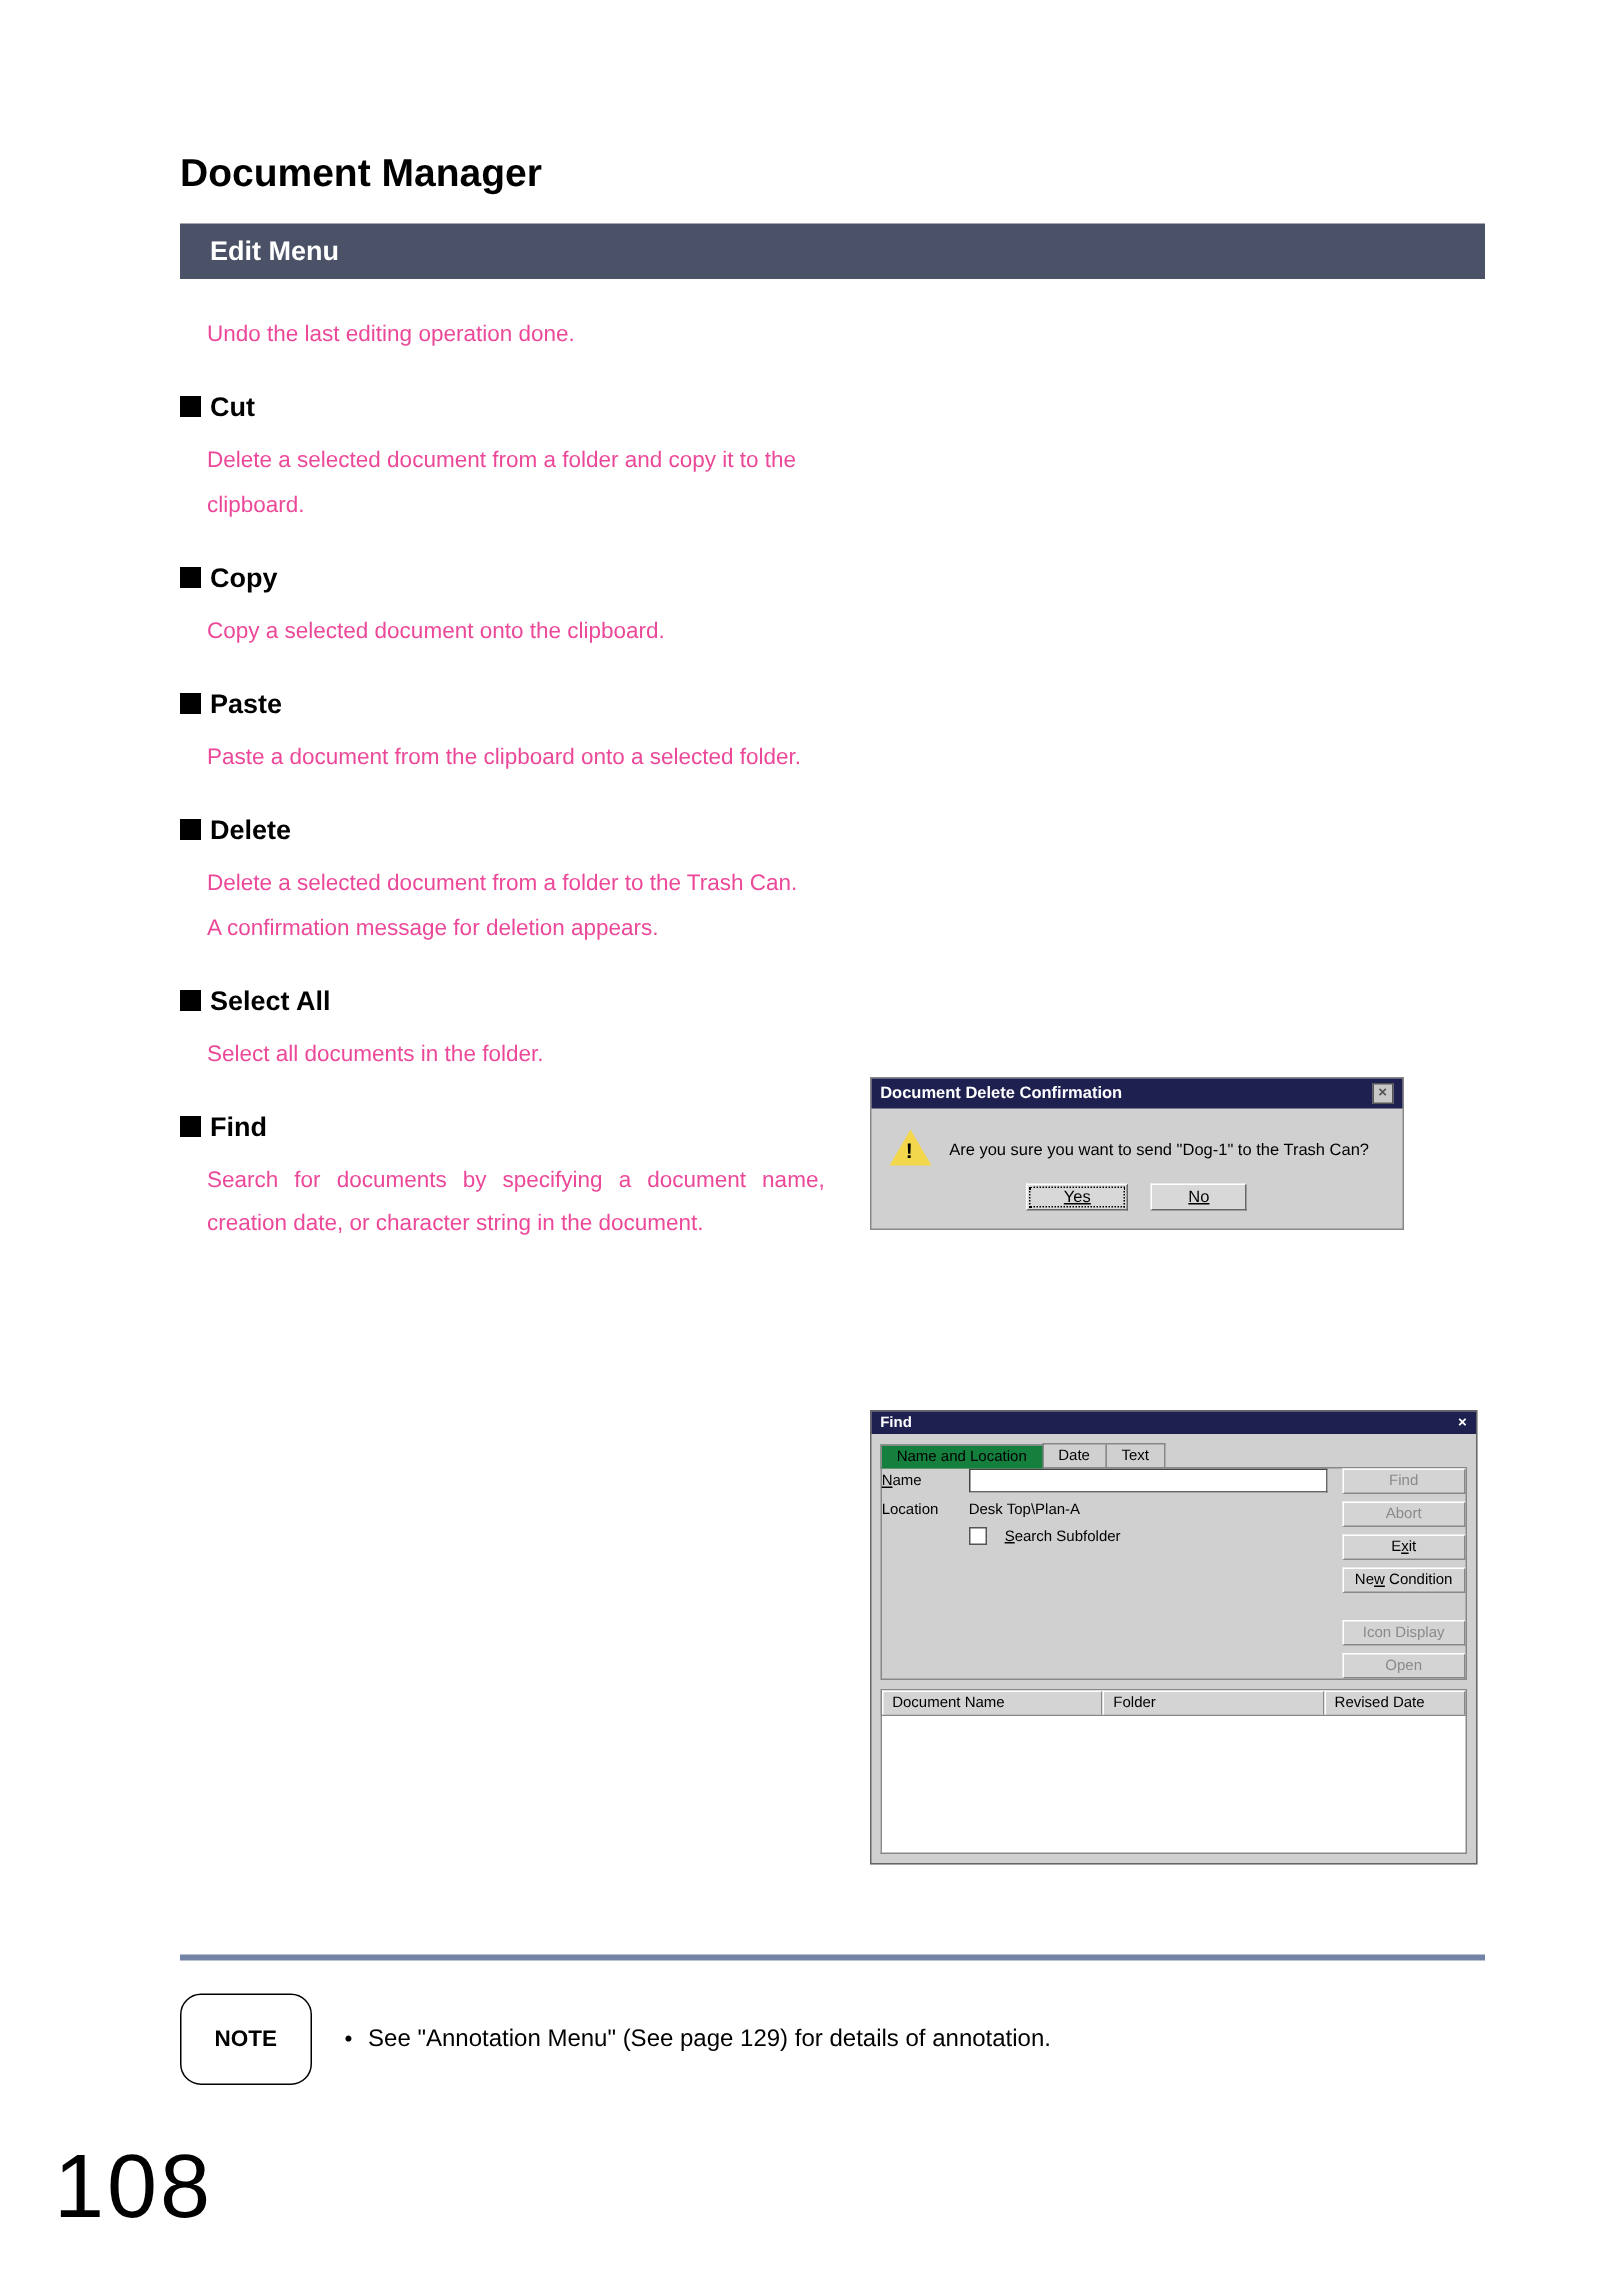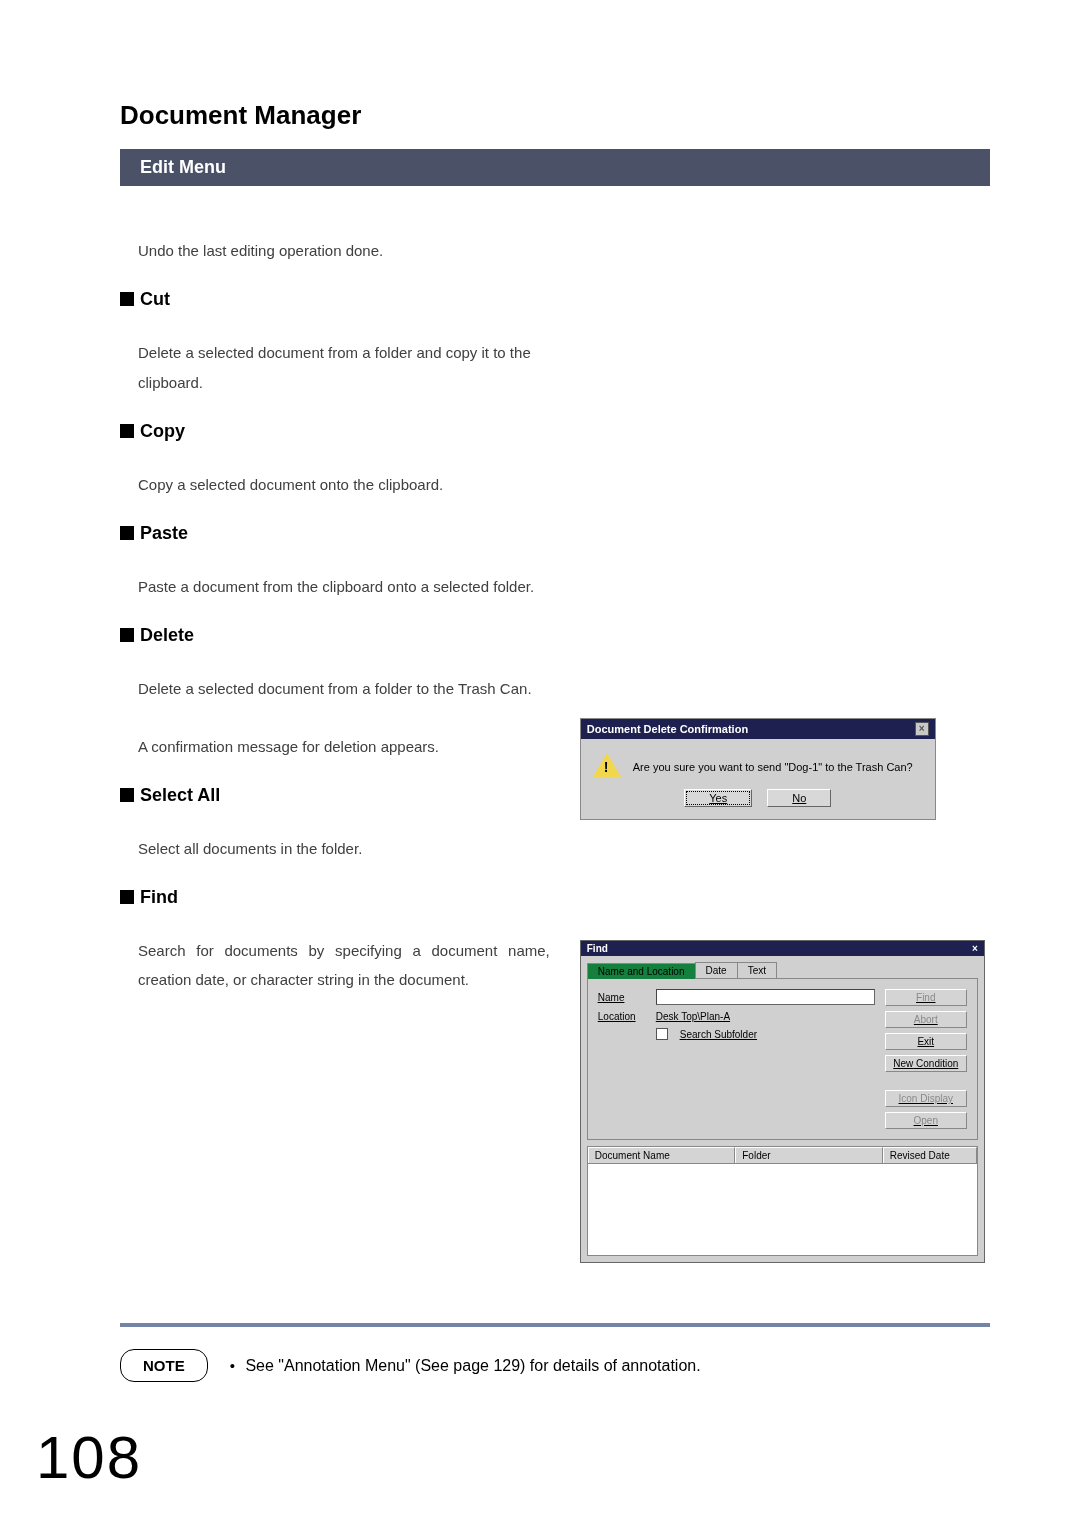--- a/index.html
+++ b/index.html
@@ -44,22 +44,21 @@
       display: inline-block;
       width: 14px; height: 14px;
       background: #000;
       margin-right: 6px;
       vertical-align: -1px;
     }
     .body-text {
       font-size: 15px;
       line-height: 1.95;
       margin-left: 18px;
-      color: #404040;
-      margin-top: 28px;
+      color: #ec4899;
     }
     .body-text.justified { text-align: justify; }
     .dialog1 {
       border: 1px solid #888;
       background: #d0d0d0;
       width: 356px;
       font-size: 11px;
       margin-bottom: 40px;
     }
     .dialog1 .titlebar {
@@ -140,25 +139,23 @@
       border: 1px solid #888;
       border-bottom: none;
       background: #d0d0d0;
       padding: 2px 10px;
       margin-right: -1px;
     }
     .tab.active { background: #15803d; position: relative; top: 1px; }
     .tabpanel {
       border: 1px solid #888;
       margin: 0 6px 6px 6px;
-      padding: 10px;
       background: #d0d0d0;
       display: flex;
       gap: 10px;
-      text-decoration: underline;
     }
     .tabpanel .fields { flex: 1; }
     .field-row { display: flex; align-items: center; margin-bottom: 6px; gap: 8px; }
     .field-row label { width: 50px; }
     .textinput {
       flex: 1;
       height: 16px;
       background: #fff;
       border: 1px solid #666;
       border-top-color:#444; border-left-color:#444;
@@ -202,21 +199,21 @@
       margin: 60px 0 22px 0;
     }
     .note-row {
       display: flex;
       align-items: center;
       gap: 22px;
     }
     .note-badge {
       border: 1.5px solid #000;
       border-radius: 14px;
-      padding: 7px 22px;
+      padding: 21px 22px;
       font-weight: bold;
       font-size: 15px;
     }
     .note-bullet { font-size: 15px; margin-right: 6px; }
     .page-num {
       position: absolute;
       left: 36px;
       bottom: 36px;
       font-size: 60px;
       font-weight: 400;

